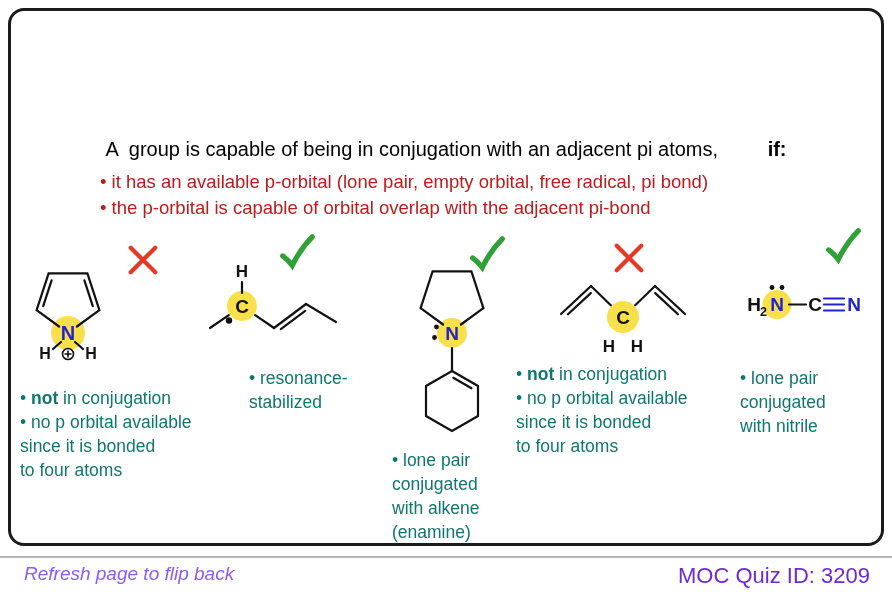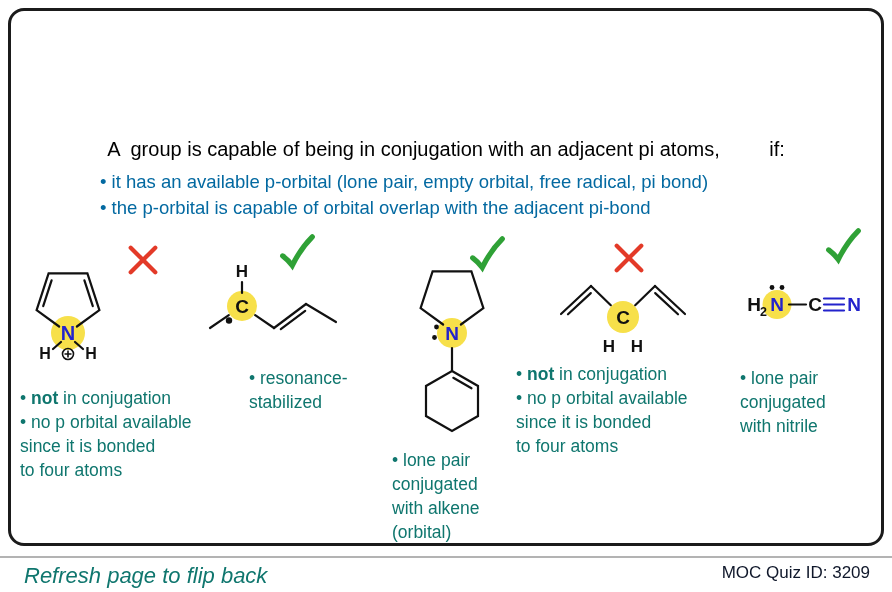--- a/index.html
+++ b/index.html
@@ -1,30 +1,30 @@
 <!DOCTYPE html>
 <html><head>
 <meta charset="utf-8">
 <style>
   * { margin:0; padding:0; box-sizing:border-box; }
   html,body { width:892px; height:592px; background:#ffffff; font-family:"Liberation Sans",sans-serif; }
   .page { position:absolute; left:0; top:0; width:892px; height:592px; background:#fff; overflow:hidden; }
   .card { position:absolute; left:8px; top:8px; width:876px; height:538px; border:3px solid #1b1b1b; border-radius:16px; background:#fff; }
   .title { position:absolute; left:0; top:138px; width:892px; text-align:center; font-size:20px; color:#000; white-space:pre-wrap; }
-  .title b { font-weight:normal;margin-left:44px; }
-  .bullet { position:absolute; left:100px; font-size:18.5px; color:#0369a1; white-space:pre; }
+  .title b { font-weight:bold;margin-left:44px; }
+  .bullet { position:absolute; left:100px; font-size:18.5px; color:#b91c1c; white-space:pre; }
   .b1 { top:171px; }
   .b2 { top:197px; }
   .struct, .mark { position:absolute; }
   .caption { position:absolute; font-size:17.5px; line-height:24px; color:#0f766e; }
   .caption b { font-weight:bold;margin-top:13px; }
   .atom { font-weight:bold; }
   .footer-line { position:absolute; left:0; top:556px; width:892px; height:2px; background:#b3b3b3; }
-  .footer-left { position:absolute; left:24px; top:563px; font-size:22px; font-style:italic; color:#0f766e; }
-  .footer-right { position:absolute; right:22px; top:563px; font-size:17px; color:#0f172a; }
+  .footer-left { position:absolute; left:24px; top:563px; font-size:19px; font-style:italic; color:#8b5cf6; }
+  .footer-right { position:absolute; right:22px; top:563px; font-size:22px; color:#6d28d9; }
   svg text { font-family:"Liberation Sans",sans-serif; }
 </style>
 </head>
 <body>
 
 <div class="page">
 
   <div class="card"></div>
 
   <div class="title"><span>A  group is capable of being in conjugation with an adjacent pi atoms, </span><b>if:</b></div>
@@ -93,21 +93,21 @@
       <path d="M61.3 123.8 L79.5 134.3"></path>
     </g>
     <circle cx="44.5" cy="73" r="2.4" fill="#111"></circle>
     <circle cx="42.5" cy="83.5" r="2.4" fill="#111"></circle>
     <text class="atom" x="60" y="85.5" text-anchor="middle" font-size="19" fill="#2323CC">N</text>
   </svg>
   <div class="caption" style="left:392px;top:448px;width:130px">
       <div class="cap-line"><span>• lone pair</span></div>
       <div class="cap-line"><span>conjugated</span></div>
       <div class="cap-line"><span>with alkene</span></div>
-      <div class="cap-line"><span>(orbital)</span></div>
+      <div class="cap-line"><span>(enamine)</span></div>
     </div>
 
   <svg class="mark" style="left:612px;top:241px" width="34" height="34" viewBox="0 0 36 36">
     <path d="M5 5 L31 31 M31 5 L5 31" fill="none" stroke-width="4.5" stroke-linecap="round" stroke="#E33A28"></path>
   </svg>
   <svg class="struct" style="left:523px;top:260px" width="200" height="105" viewBox="0 0 200 105">
     <circle cx="100" cy="57" r="16" fill="#F7E04A"></circle>
     <g stroke="#111" stroke-width="2.2" fill="none" stroke-linecap="round">
       <path d="M87.8 45.2 L68 26"></path>
       <path d="M68 26 L38 54"></path>

